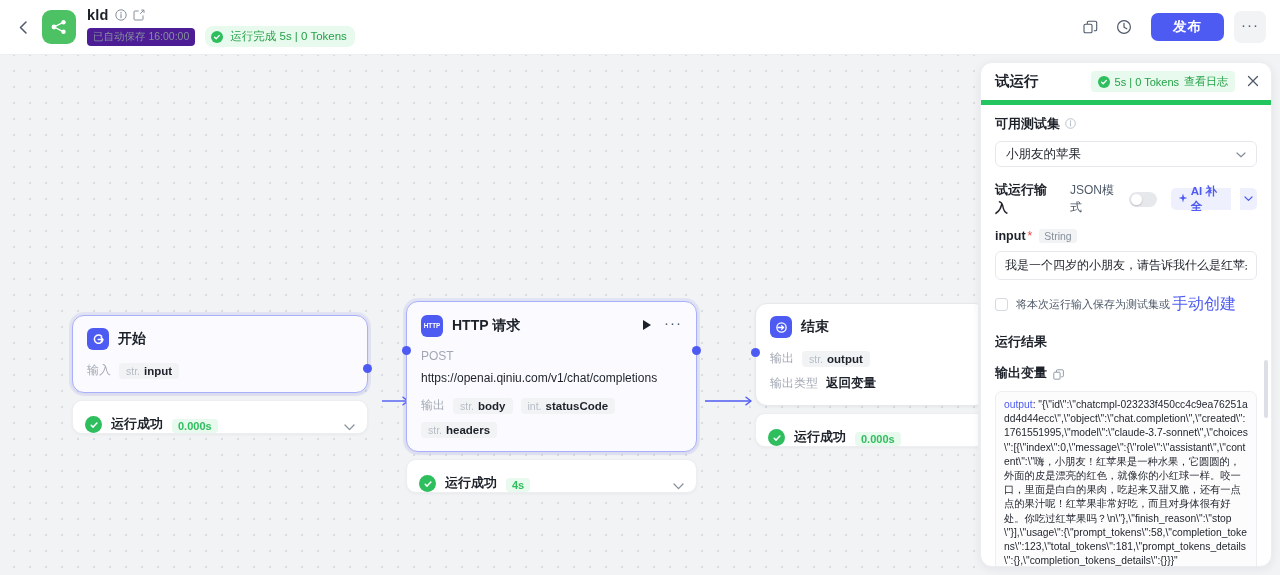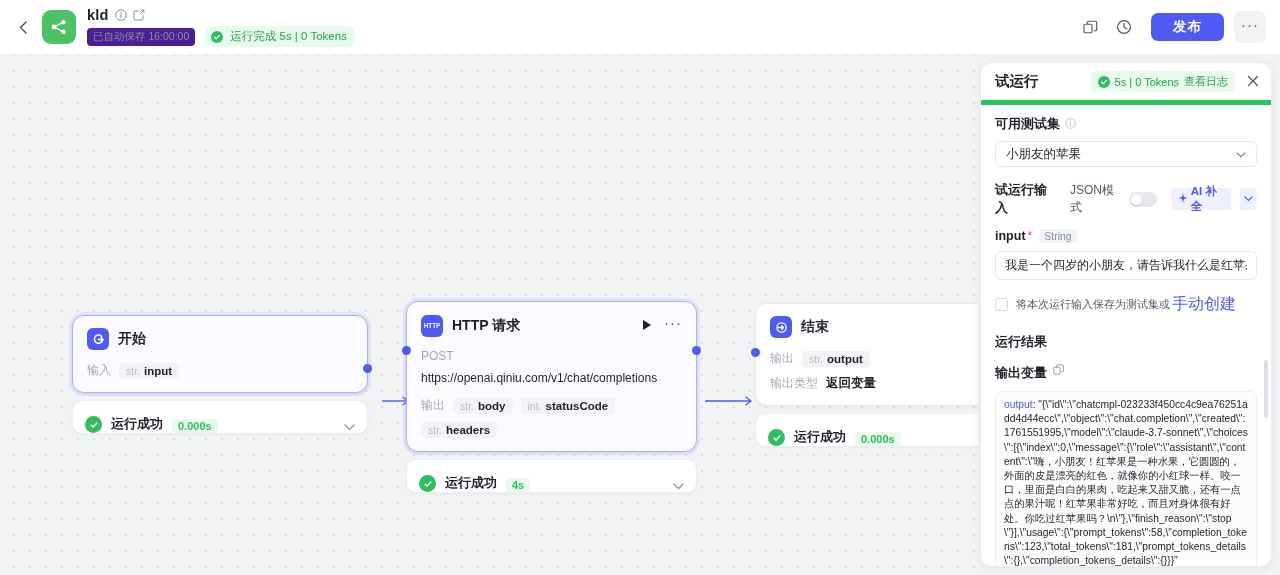--- a/index.html
+++ b/index.html
@@ -252,21 +252,21 @@
 
   .checkbox-row { margin-top: 14px; display: flex; align-items: center; gap: 8px; }
   .cbox {
     width: 13px; height: 13px; border-radius: 3px;
     border: 1px solid #d5d9e0; background: #fff; flex: none; cursor: pointer;
   }
   .cb-text { font-size: 11px; color: #4e5969; }
   .cb-link { color: #4e5bf2; cursor: pointer; }
 
   .result-label { margin-top: 18px; font-size: 13px; font-weight: 700; color: #1d2129; }
-  .outvar-row { margin-top: 13px; display: flex; align-items: flex-start; gap: 6px; }
+  .outvar-row { margin-top: 13px; display: flex; align-items: flex-end; gap: 6px; }
   .outvar-label { font-size: 13px; font-weight: 700; color: #1d2129; }
   .copy-ic { color: #86909c; font-size: 11px; cursor: pointer; }
 
   .json-box {
     margin-top: 9px;
     border: 1px solid #eceef1; border-radius: 7px;
     background: #fcfcfd;
     padding: 6px 8px 8px 8px;
     font-size: 10.3px; line-height: 14.2px;
     color: #1d2129;

